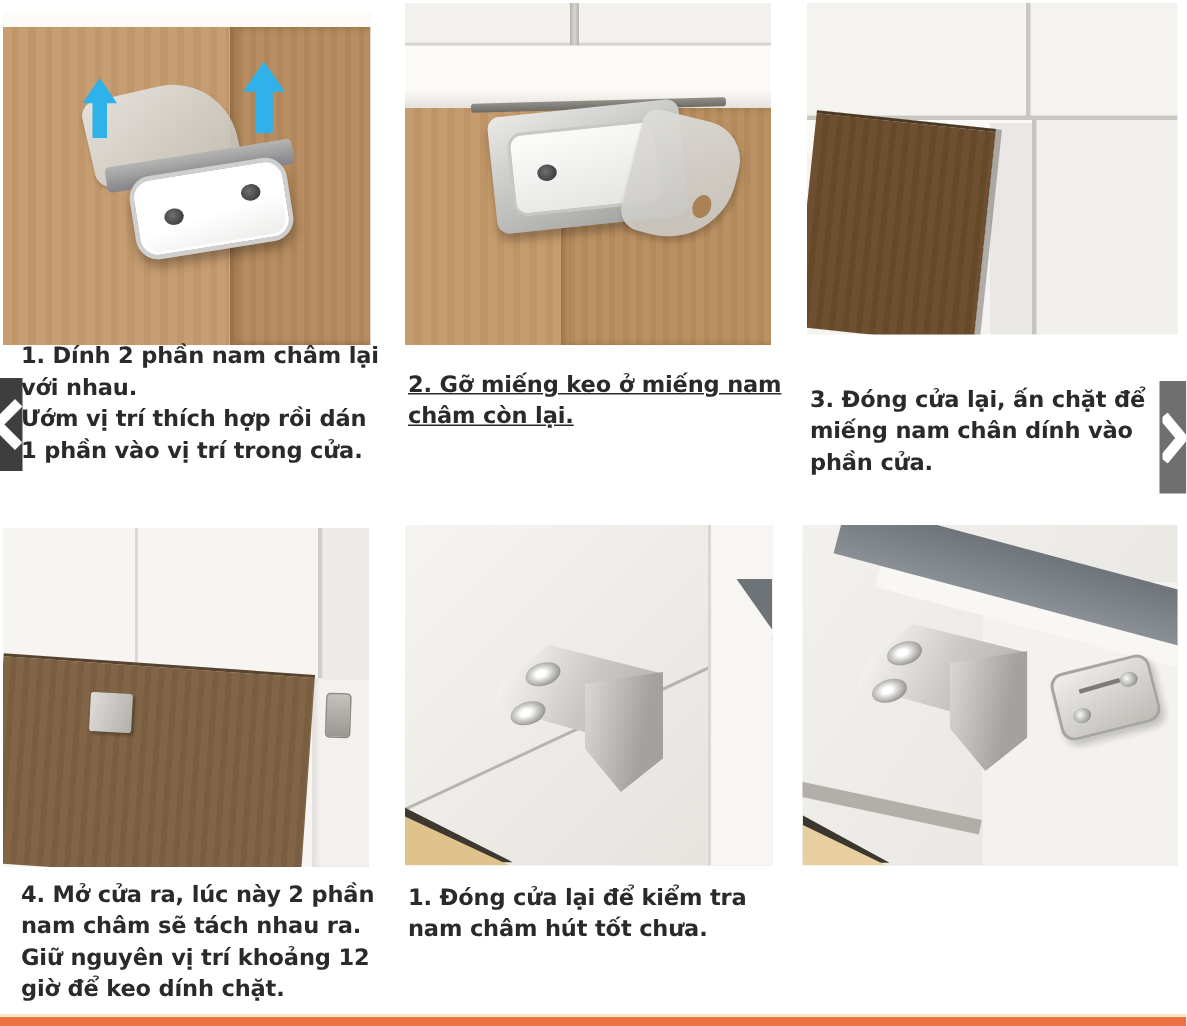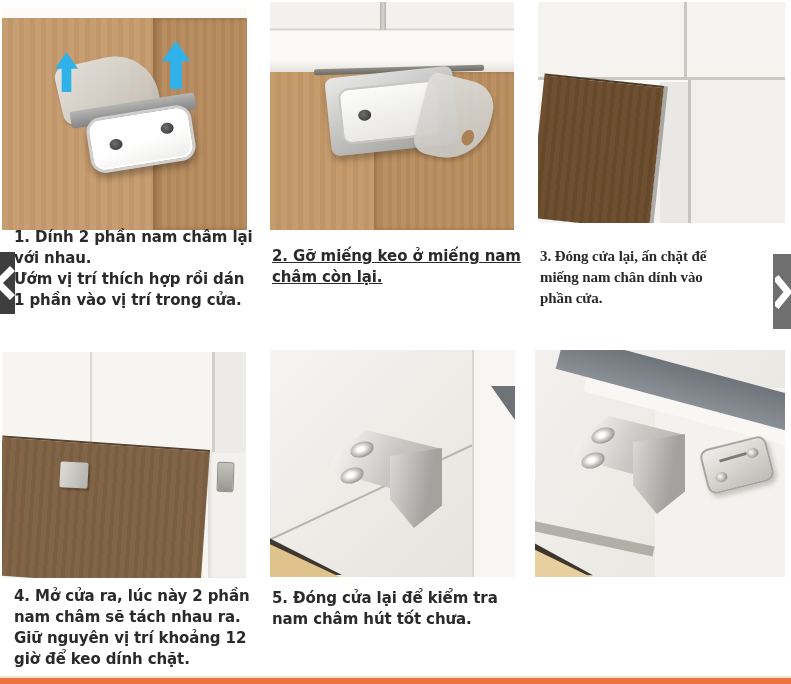--- a/index.html
+++ b/index.html
@@ -143,21 +143,21 @@
   .p6-shadow { position:absolute; left:-10px; bottom:34px; width:130px; height:10px;
               background:rgba(130,126,118,.55); transform:rotate(12deg); }
   .p6-woodedge { position:absolute; left:0; bottom:0; width:58px; height:44px;
               clip-path:polygon(0 24%,100% 96%,0 96%); background:#3c362e; }
   .p6-wood { position:absolute; left:0; bottom:0; width:56px; height:40px;
               clip-path:polygon(0 32%,100% 100%,0 100%); background:#e7cf9f; }
 
   
   .cap1 { left:14px;  top:227px; width:242px; }
   .cap2 { left:272px; top:246px; width:252px;text-decoration:underline; }
-  .cap3 { left:540px; top:246px; width:242px;font-family:Liberation Serif, serif; }
+  .cap3 { left:540px; top:256px; width:242px; }
   .cap4 { left:14px;  top:586px; width:248px; }
   .cap5 { left:272px; top:588px; width:248px; }
 
   
   .nav { position:absolute; border:none; padding:0; cursor:pointer; overflow:hidden;
          display:flex; align-items:center; }
   .nav svg { display:block; }
   .nav-prev { left:0; top:252px; width:15px; height:62px; background:#3e3e3e; justify-content:flex-start; }
   .nav-prev svg { margin-left:-9px; }
   .nav-next { left:773px; top:254px; width:18px; height:75px; background:#6f6f6f; justify-content:flex-end; }
@@ -262,21 +262,21 @@
 1 phần vào vị trí trong cửa.</div>
   <div class="caption cap2">2. Gỡ miếng keo ở miếng nam
 châm còn lại.</div>
   <div class="caption cap3">3. Đóng cửa lại, ấn chặt để
 miếng nam chân dính vào
 phần cửa.</div>
   <div class="caption cap4">4. Mở cửa ra, lúc này 2 phần
 nam châm sẽ tách nhau ra.
 Giữ nguyên vị trí khoảng 12
 giờ để keo dính chặt.</div>
-  <div class="caption cap5">5. Đóng cửa lại để kiểm tra
+  <div class="caption cap5">1. Đóng cửa lại để kiểm tra
 nam châm hút tốt chưa.</div>
 
   <button class="nav nav-prev">
     <svg width="24" height="34" viewBox="0 0 24 34">
       <polyline points="19,5 7,17 19,29" fill="none" stroke="#ffffff" stroke-width="7" stroke-linecap="square"></polyline>
     </svg>
   </button>
   <button class="nav nav-next">
     <svg width="18" height="34" viewBox="0 0 18 34">
       <polyline points="3,5 13,17 3,29" fill="none" stroke="#ffffff" stroke-width="7" stroke-linecap="square"></polyline>

